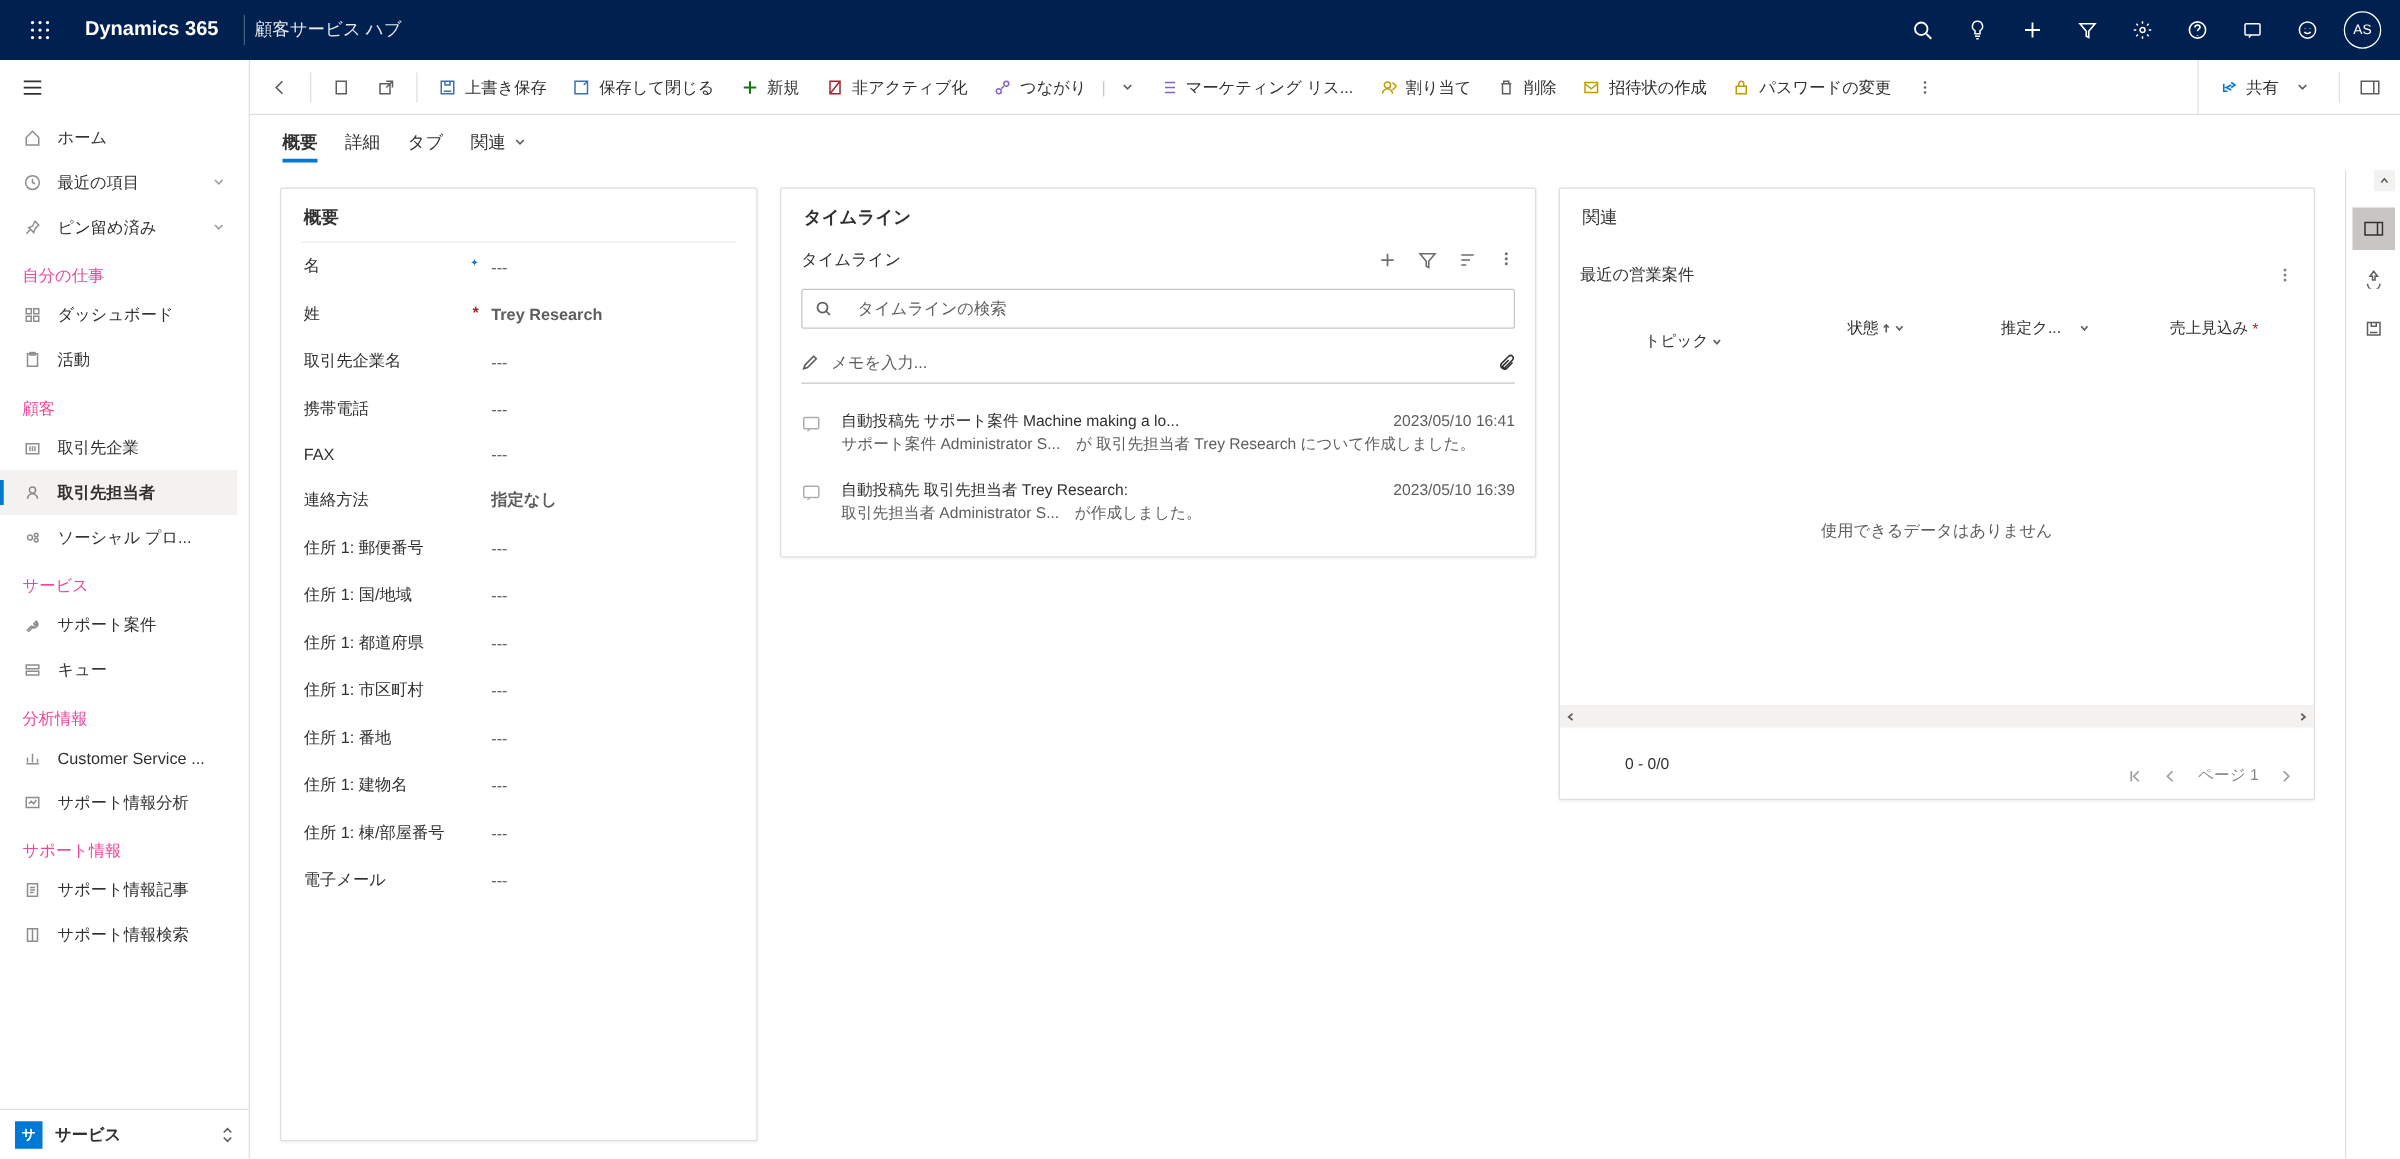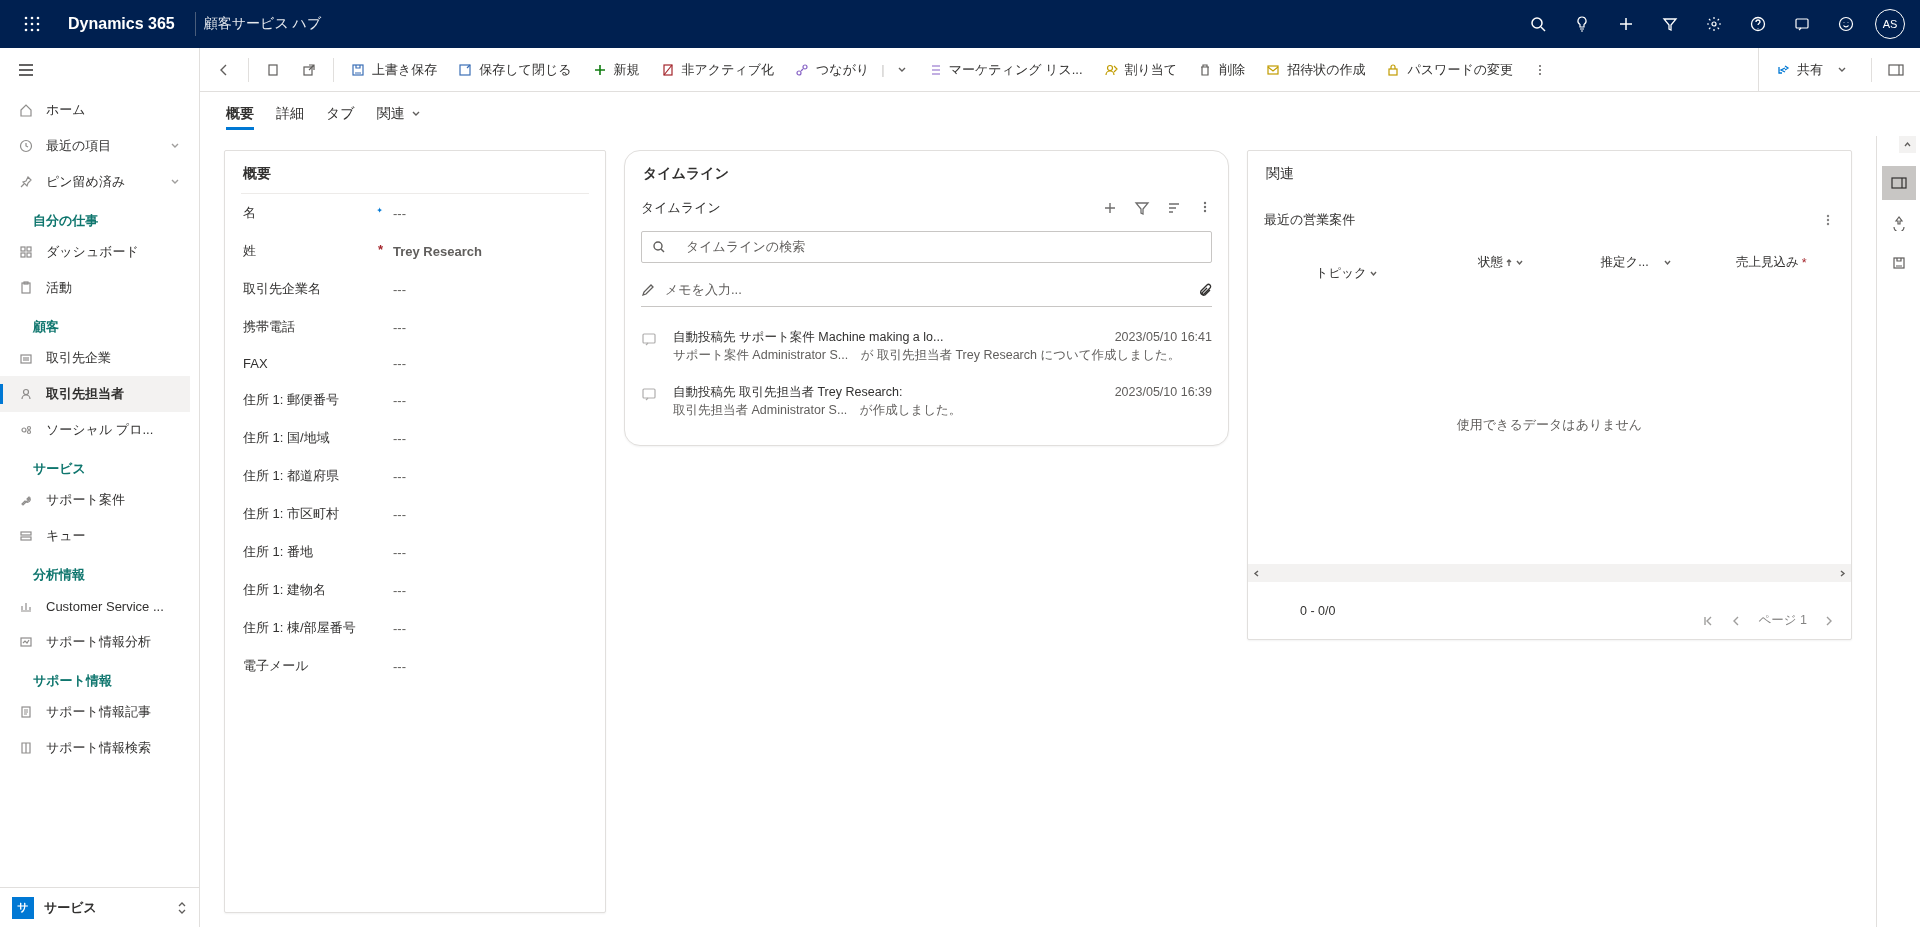--- a/index.html
+++ b/index.html
@@ -21,21 +21,21 @@
 
 .sidebar { width: 200px; min-width:200px; border-right:1px solid #e1dfdd; display:flex; flex-direction:column; position:relative; background:#fff; }
 .hamburger-row { height:44px; display:flex; align-items:center; padding-left:18px; }
 .sidebar-scroll { flex:1; overflow-y:auto; border-right:9px solid transparent; }
 .sidebar-scroll::-webkit-scrollbar { width:10px; background:#f3f2f1; }
 .sidebar-scroll::-webkit-scrollbar-thumb { background:#c8c6c4; }
 .side-item { height:36px; display:flex; align-items:center; padding:0 10px 0 18px; cursor:pointer; gap:12px; font-size:13px; color:#323130; }
 .side-item.selected { background:#f3f2f1; font-weight:600; position:relative; }
 .side-item.selected::before { content:''; position:absolute; left:0; top:8px; bottom:8px; width:3px; background:#0078d4; }
 .side-item .exp { margin-left:auto; opacity:0.6; }
-.side-group { padding:12px 18px 4px; font-weight:700; font-size:13px; color:#0f766e;margin-left:15px; }
+.side-group { padding:12px 18px 4px; font-weight:400; font-size:13px; color:#ec4899; }
 .side-icon { width:16px; height:16px; display:inline-flex; align-items:center; justify-content:center; opacity:0.7; }
 .sidebar-bottom { border-top:1px solid #e1dfdd; height:40px; display:flex; align-items:center; padding:0 12px; gap:10px; }
 .area-badge { width:22px; height:22px; background:#0078d4; color:#fff; font-size:11px; display:flex; align-items:center; justify-content:center; font-weight:600; }
 
 
 .main { flex:1; display:flex; flex-direction:column; position:relative; }
 
 
 .cmdbar { height:44px; border-bottom:1px solid #e1dfdd; display:flex; align-items:center; padding:0 8px; gap:4px; }
 .cmd-btn { height:32px; display:flex; align-items:center; padding:0 8px; gap:6px; cursor:pointer; font-size:13px; white-space:nowrap; }
@@ -524,20 +524,24 @@
               </div>
               <div class="field-row">
                 <div class="field-label">携帯電話</div>
                 <div class="field-value empty">---</div>
               </div>
               <div class="field-row">
                 <div class="field-label">FAX</div>
                 <div class="field-value empty">---</div>
               </div>
               <div class="field-row">
+                <div class="field-label">連絡方法</div>
+                <div class="field-value">指定なし</div>
+              </div>
+              <div class="field-row">
                 <div class="field-label">住所 1: 郵便番号</div>
                 <div class="field-value empty">---</div>
               </div>
               <div class="field-row">
                 <div class="field-label">住所 1: 国/地域</div>
                 <div class="field-value empty">---</div>
               </div>
               <div class="field-row">
                 <div class="field-label">住所 1: 都道府県</div>
                 <div class="field-value empty">---</div>
@@ -558,21 +562,21 @@
                 <div class="field-label">住所 1: 棟/部屋番号</div>
                 <div class="field-value empty">---</div>
               </div>
               <div class="field-row">
                 <div class="field-label">電子メール</div>
                 <div class="field-value empty">---</div>
               </div>
             </div>
       </div>
 
-      <div class="col-mid card" style="padding-bottom:14px; align-self:flex-start;border-radius:16px;">
+      <div class="col-mid card" style="padding-bottom:14px; align-self:flex-start;">
         <div class="card-title">タイムライン</div>
         <div class="tl-header">
           <div class="tl-header-title">タイムライン</div>
           <div class="tl-actions">
             <span class="tl-icon">
                   <svg width="16" height="16" stroke="#323130" stroke-width="1.4">
                     <path d="M8 3v10M3 8h10"></path>
                   </svg>
                 </span>
             <span class="tl-icon">

